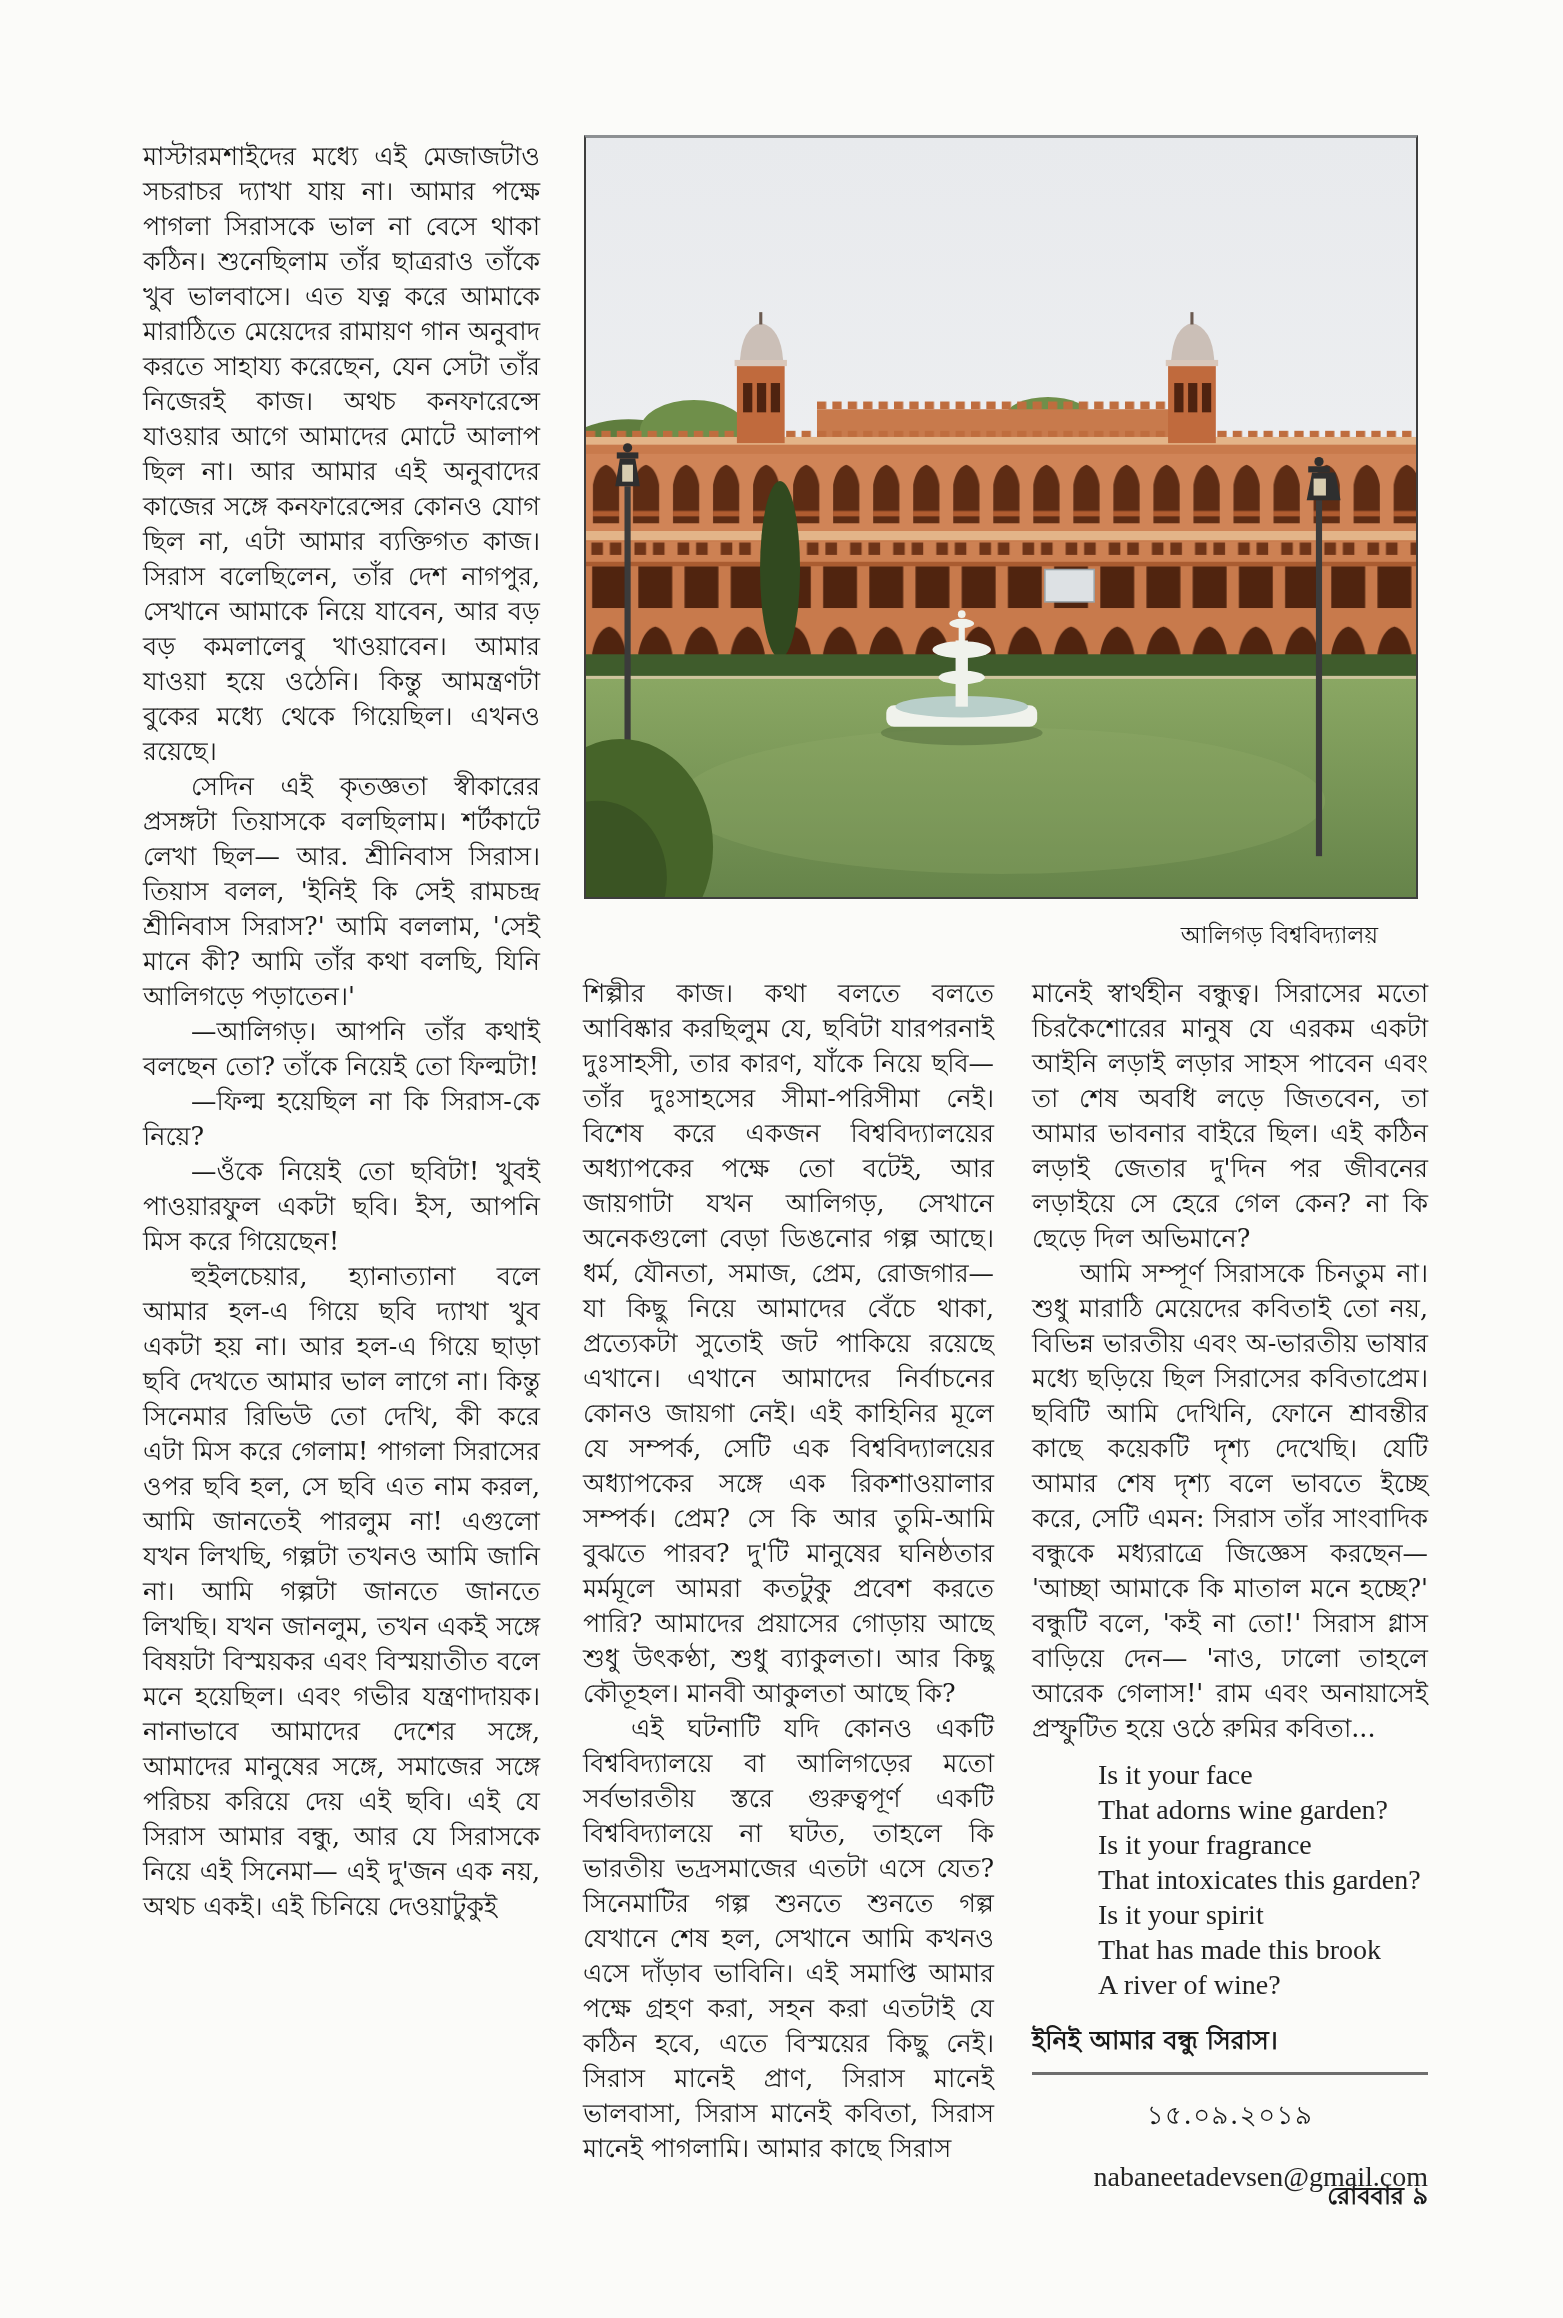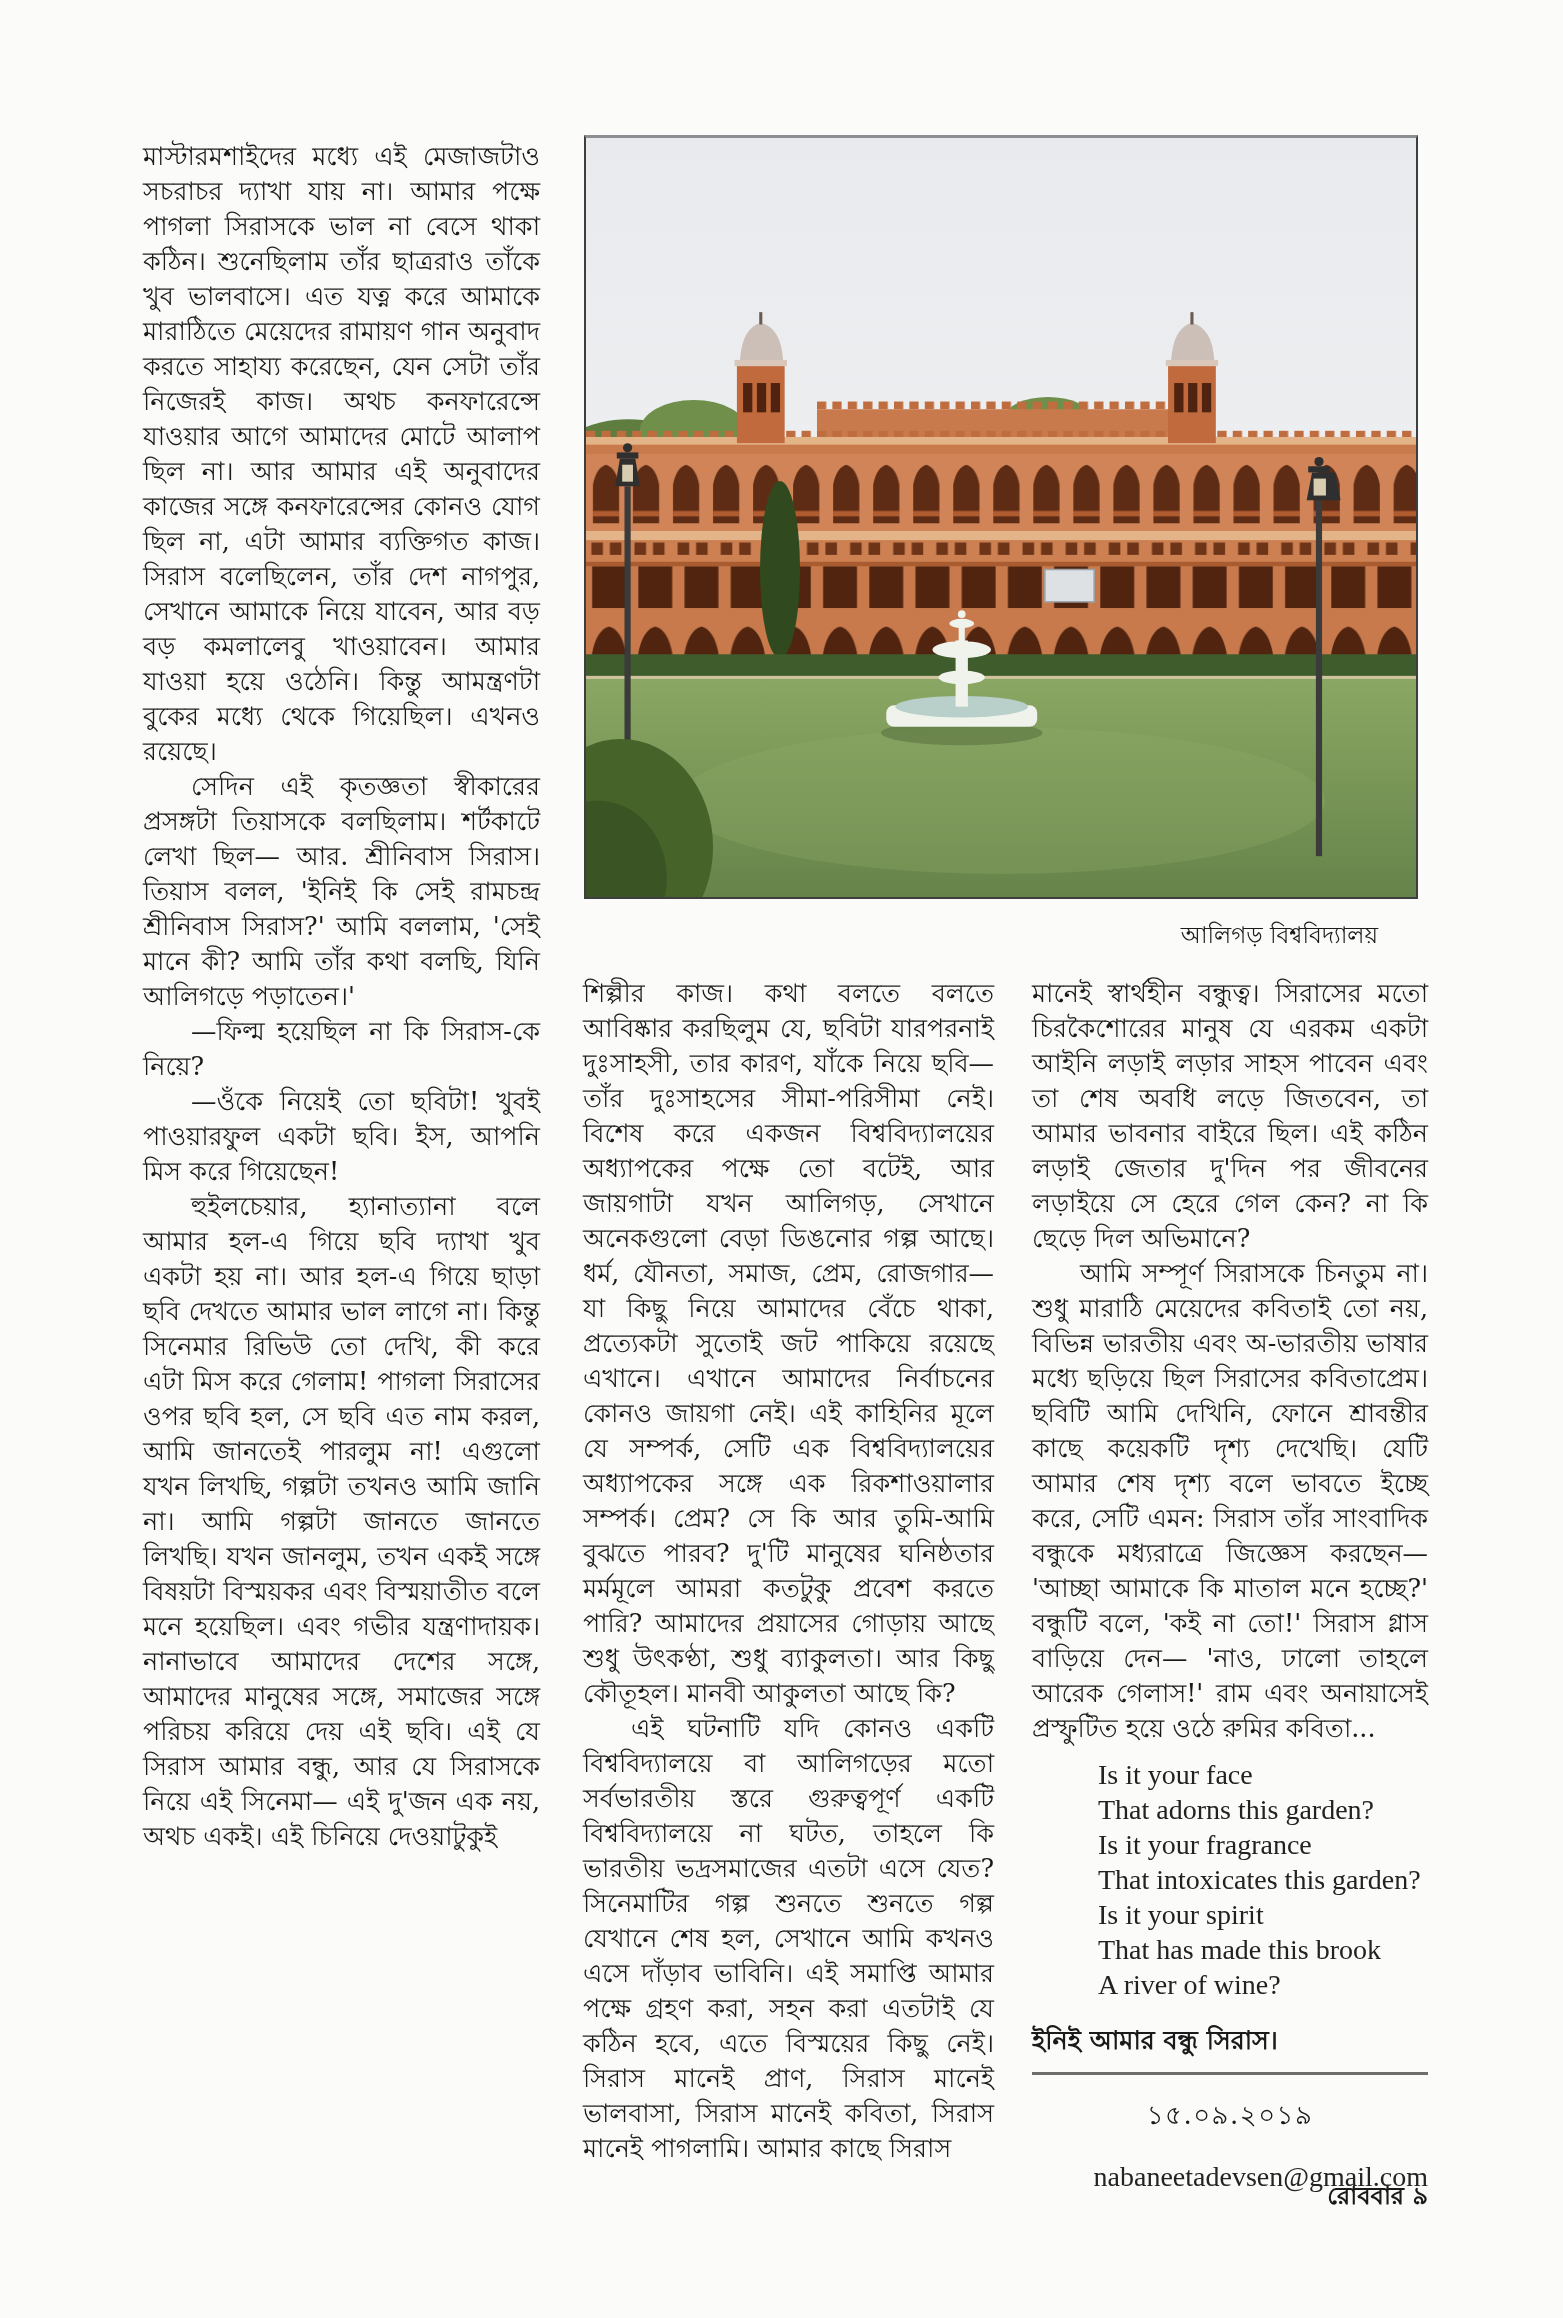--- a/index.html
+++ b/index.html
@@ -35,20 +35,21 @@
 <body>
 
 <div id="page">
 
   <div id="col-left" class="col">
 
       <p class="para">মাস্টারমশাইদের মধ্যে এই মেজাজটাও সচরাচর দ্যাখা যায় না। আমার পক্ষে পাগলা সিরাসকে ভাল না বেসে থাকা কঠিন। শুনেছিলাম তাঁর ছাত্ররাও তাঁকে খুব ভালবাসে। এত যত্ন করে আমাকে মারাঠিতে মেয়েদের রামায়ণ গান অনুবাদ করতে সাহায্য করেছেন, যেন সেটা তাঁর নিজেরই কাজ। অথচ কনফারেন্সে যাওয়ার আগে আমাদের মোটে আলাপ ছিল না। আর আমার এই অনুবাদের কাজের সঙ্গে কনফারেন্সের কোনও যোগ ছিল না, এটা আমার ব্যক্তিগত কাজ। সিরাস বলেছিলেন, তাঁর দেশ নাগপুর, সেখানে আমাকে নিয়ে যাবেন, আর বড় বড় কমলালেবু খাওয়াবেন। আমার যাওয়া হয়ে ওঠেনি। কিন্তু আমন্ত্রণটা বুকের মধ্যে থেকে গিয়েছিল। এখনও রয়েছে।</p>
 
       <p class="para indent">সেদিন এই কৃতজ্ঞতা স্বীকারের প্রসঙ্গটা তিয়াসকে বলছিলাম। শর্টকাটে লেখা ছিল— আর. শ্রীনিবাস সিরাস। তিয়াস বলল, 'ইনিই কি সেই রামচন্দ্র শ্রীনিবাস সিরাস?' আমি বললাম, 'সেই মানে কী? আমি তাঁর কথা বলছি, যিনি আলিগড়ে পড়াতেন।'</p>
 
+      <p class="para indent">—আলিগড়। আপনি তাঁর কথাই বলছেন তো? তাঁকে নিয়েই তো ফিল্মটা!</p>
 
       <p class="para indent">—ফিল্ম হয়েছিল না কি সিরাস-কে নিয়ে?</p>
 
 
 
       <p class="para indent">—ওঁকে নিয়েই তো ছবিটা! খুবই পাওয়ারফুল একটা ছবি। ইস, আপনি মিস করে গিয়েছেন!</p>
 
       <p class="para indent">হুইলচেয়ার, হ্যানাত্যানা বলে আমার হল-এ গিয়ে ছবি দ্যাখা খুব একটা হয় না। আর হল-এ গিয়ে ছাড়া ছবি দেখতে আমার ভাল লাগে না। কিন্তু সিনেমার রিভিউ তো দেখি, কী করে এটা মিস করে গেলাম! পাগলা সিরাসের ওপর ছবি হল, সে ছবি এত নাম করল, আমি জানতেই পারলুম না! এগুলো যখন লিখছি, গল্পটা তখনও আমি জানি না। আমি গল্পটা জানতে জানতে লিখছি। যখন জানলুম, তখন একই সঙ্গে বিষয়টা বিস্ময়কর এবং বিস্ময়াতীত বলে মনে হয়েছিল। এবং গভীর যন্ত্রণাদায়ক। নানাভাবে আমাদের দেশের সঙ্গে, আমাদের মানুষের সঙ্গে, সমাজের সঙ্গে পরিচয় করিয়ে দেয় এই ছবি। এই যে সিরাস আমার বন্ধু, আর যে সিরাসকে নিয়ে এই সিনেমা— এই দু'জন এক নয়, অথচ একই। এই চিনিয়ে দেওয়াটুকুই</p>
     </div>
 
@@ -186,21 +187,21 @@
 
         <p class="para">মানেই স্বার্থহীন বন্ধুত্ব। সিরাসের মতো চিরকৈশোরের মানুষ যে এরকম একটা আইনি লড়াই লড়ার সাহস পাবেন এবং তা শেষ অবধি লড়ে জিতবেন, তা আমার ভাবনার বাইরে ছিল। এই কঠিন লড়াই জেতার দু'দিন পর জীবনের লড়াইয়ে সে হেরে গেল কেন? না কি ছেড়ে দিল অভিমানে?</p>
 
         <p class="para indent">আমি সম্পূর্ণ সিরাসকে চিনতুম না। শুধু মারাঠি মেয়েদের কবিতাই তো নয়, বিভিন্ন ভারতীয় এবং অ-ভারতীয় ভাষার মধ্যে ছড়িয়ে ছিল সিরাসের কবিতাপ্রেম। ছবিটি আমি দেখিনি, ফোনে শ্রাবন্তীর কাছে কয়েকটি দৃশ্য দেখেছি। যেটি আমার শেষ দৃশ্য বলে ভাবতে ইচ্ছে করে, সেটি এমন: সিরাস তাঁর সাংবাদিক বন্ধুকে মধ্যরাত্রে জিজ্ঞেস করছেন— 'আচ্ছা আমাকে কি মাতাল মনে হচ্ছে?' বন্ধুটি বলে, 'কই না তো!' সিরাস গ্লাস বাড়িয়ে দেন— 'নাও, ঢালো তাহলে আরেক গেলাস!' রাম এবং অনায়াসেই প্রস্ফুটিত হয়ে ওঠে রুমির কবিতা...</p>
       </div>
 
     <div class="poem">
 
         <div class="poem-line">Is it your face</div>
 
-        <div class="poem-line">That adorns this garden?</div>
+        <div class="poem-line">That adorns wine garden?</div>
 
         <div class="poem-line">Is it your fragrance</div>
 
         <div class="poem-line">That intoxicates this garden?</div>
 
         <div class="poem-line">Is it your spirit</div>
 
         <div class="poem-line">That has made this brook</div>
 
         <div class="poem-line">A river of wine?</div>

